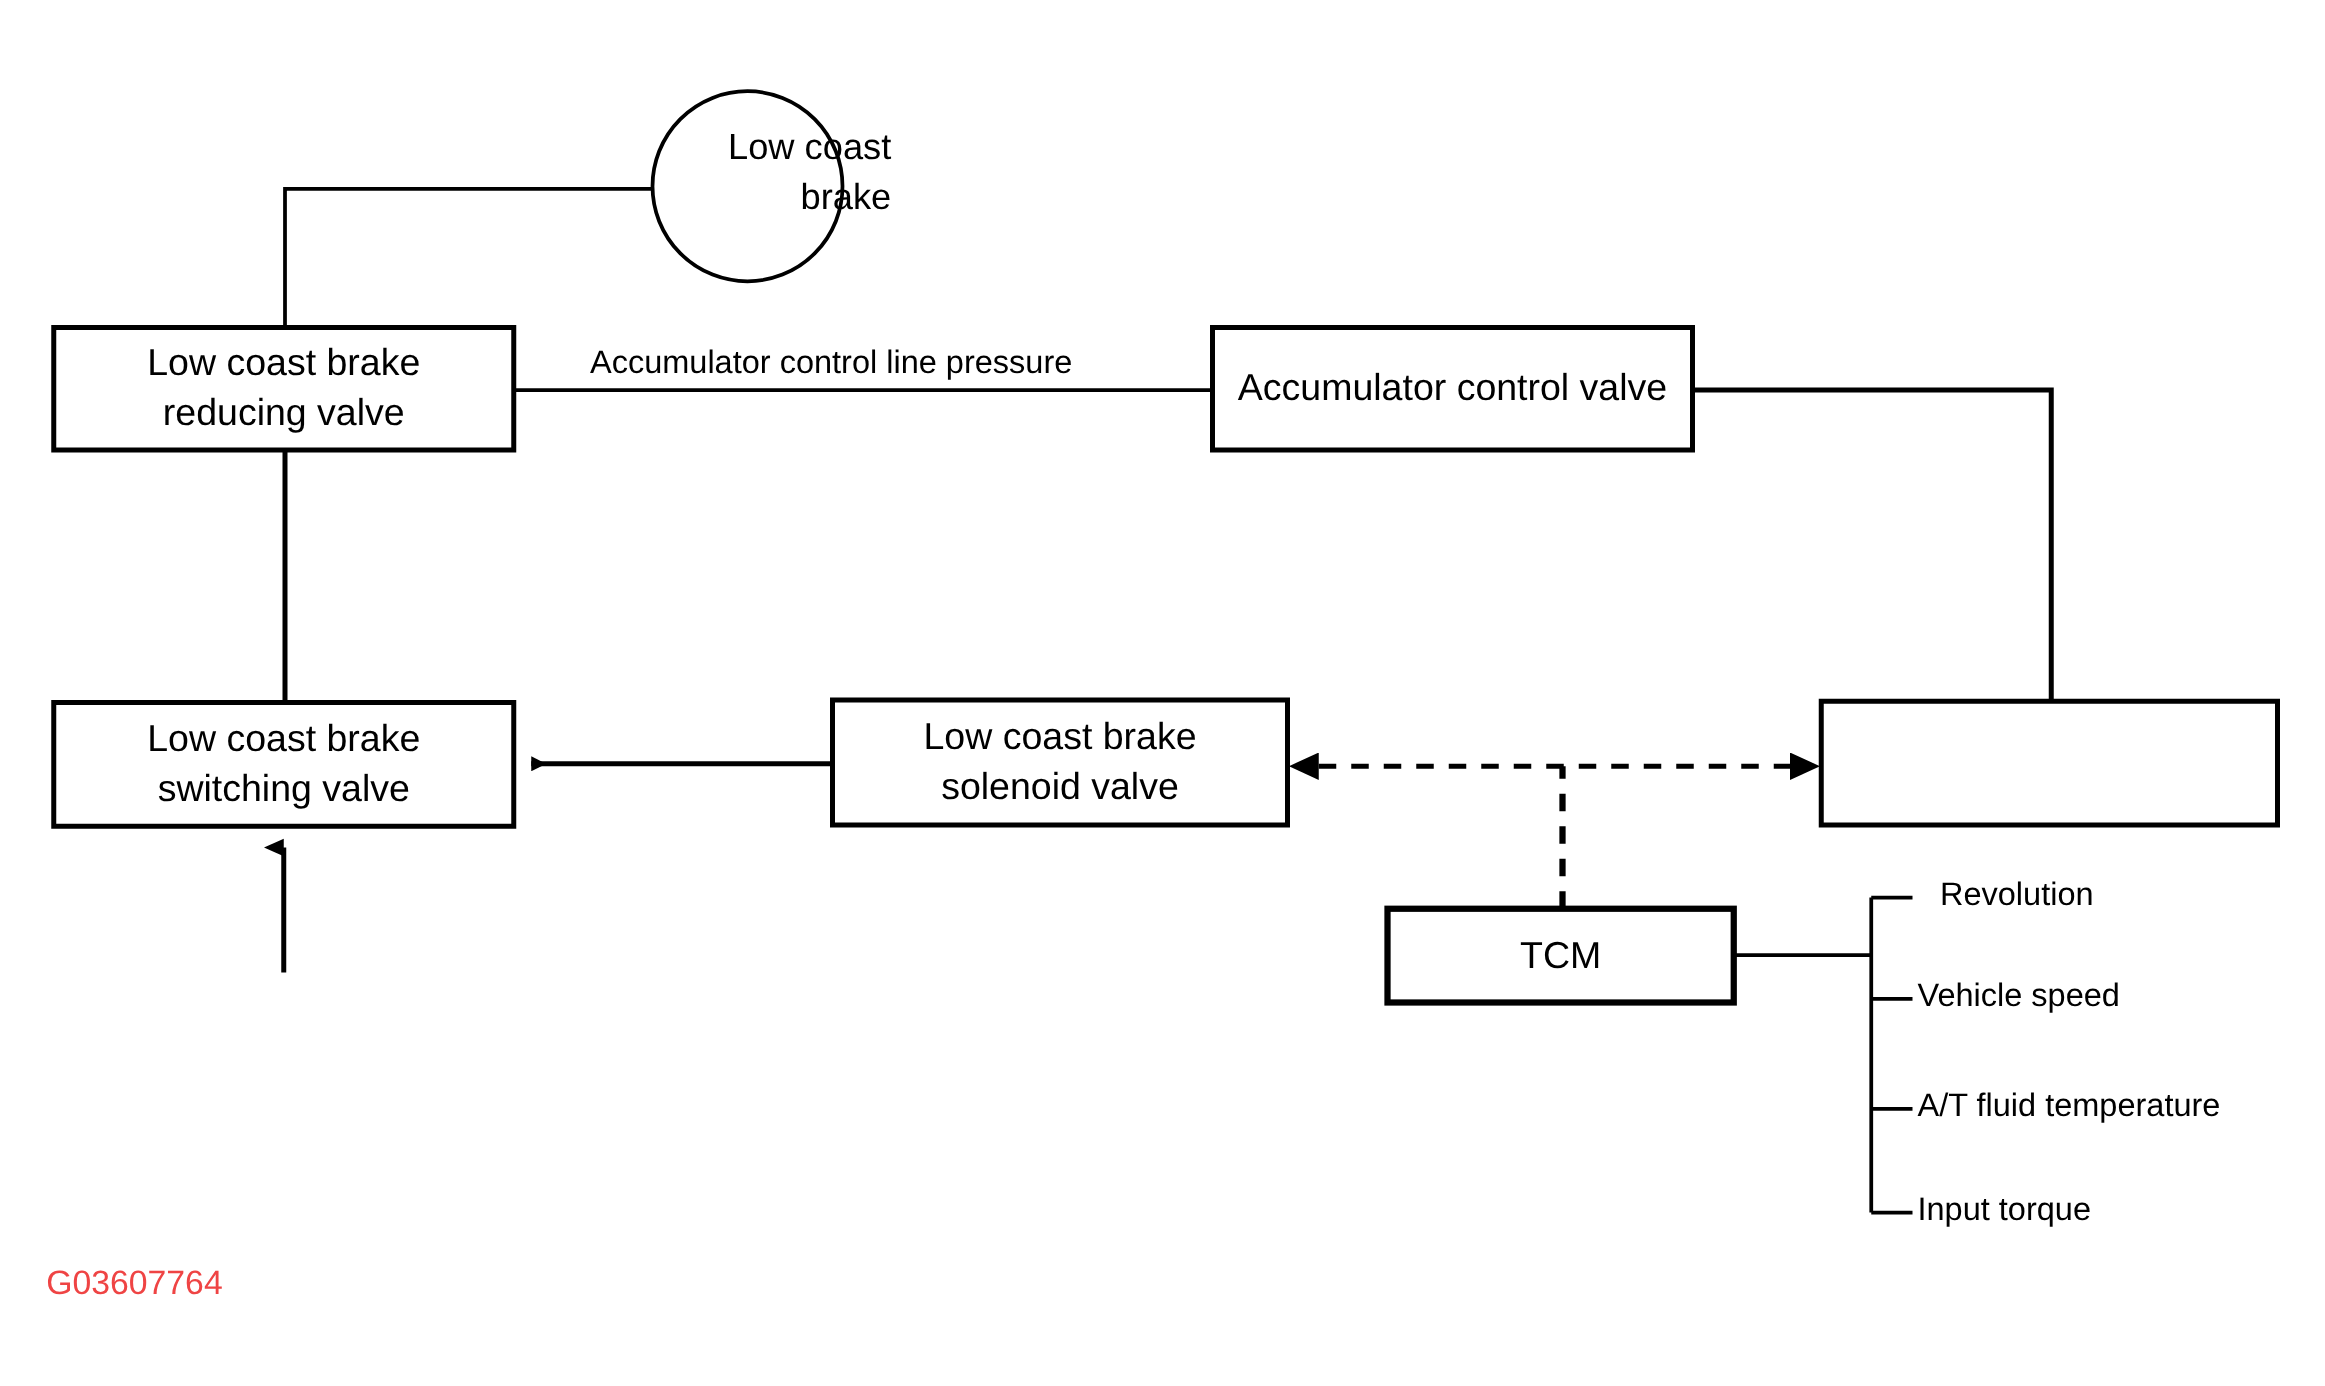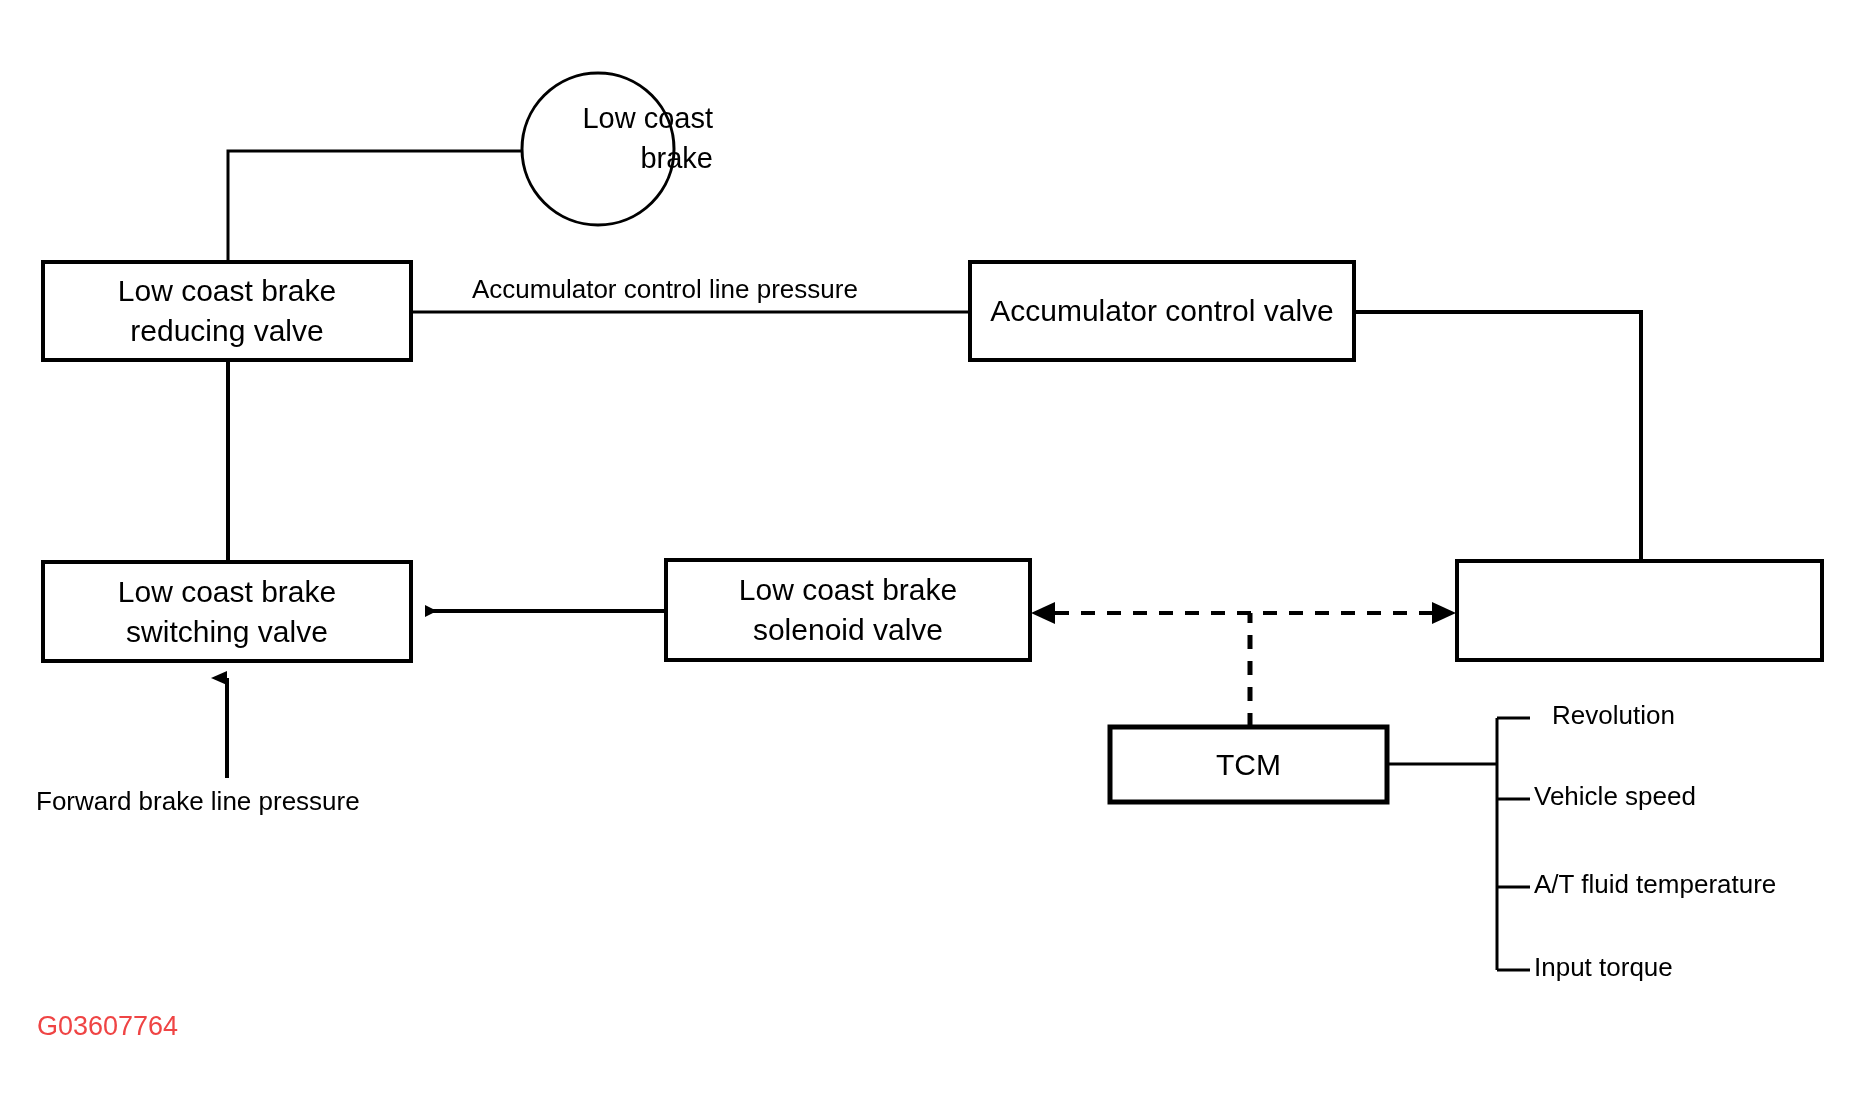--- a/index.html
+++ b/index.html
@@ -137,21 +137,20 @@
 switching valve</div>
 
   <div class="node-label" style="left:666px; top:560px; width:364px; height:100px;">Low coast brake
 solenoid valve</div>
 
 
   <div class="node-label" style="left:1110px; top:727px; width:277px; height:75px;">TCM</div>
 
   <div class="free-label" style="left:472px; top:274px;">Accumulator control line pressure</div>
 
-  <div class="free-label" style="left:36px; top:786px;">Forward brake line pressure</div>
 
   <div class="free-label" style="left:1534px; top:700px;margin-left:18px;">Revolution</div>
 
   <div class="free-label" style="left:1534px; top:781px;">Vehicle speed</div>
 
   <div class="free-label" style="left:1534px; top:869px;">A/T fluid temperature</div>
 
   <div class="free-label" style="left:1534px; top:952px;">Input torque</div>
 
   <div class="ref-label" style="left:37px; top:1011px;">G03607764</div>

